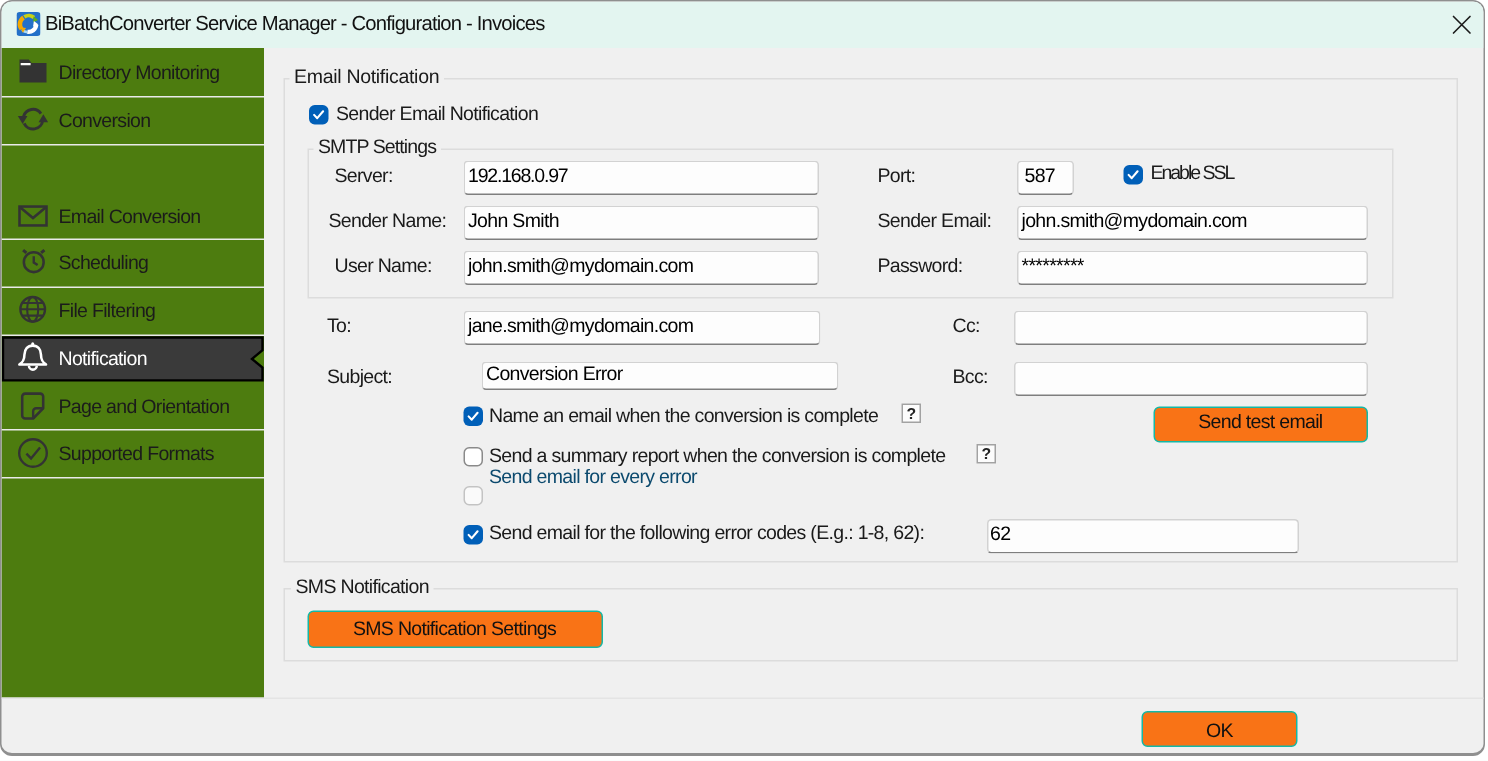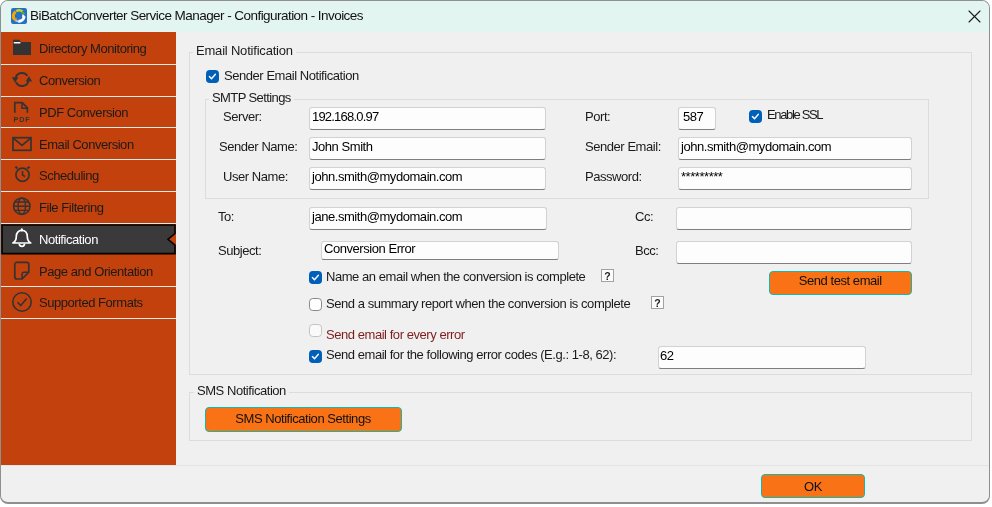--- a/index.html
+++ b/index.html
@@ -16,21 +16,21 @@
 }
 #title-ico { position:absolute; left:10px; top:7px; width:16px; height:16px; }
 #title-text {
   position:absolute; left:29px; top:0; height:31px; line-height:29px;
   font-size:13.5px; letter-spacing:-0.55px; color:#111;
 }
 #closex { position:absolute; right:8px; top:8.5px; width:13px; height:13px; }
 
 #sidebar {
   position:absolute; left:0; top:31px; width:175px; height:433px;
-  background:#c2410c;
+  background:#4d7c0f;
 }
 .mi {
   position:absolute; left:0; width:175px; height:31.75px;
   border-bottom:1px solid #eaeaea;
   font-size:13px; letter-spacing:-0.45px; color:#1b1b1b;
 }
 .mi .ic { position:absolute; left:10px; top:50%; transform:translateY(-50%); width:22px; height:22px; }
 .mi .tx { position:absolute; left:38px; top:50%; transform:translateY(-50%); white-space:nowrap; }
 .mi.sel { border-bottom:none; color:#fff; }
 .mi.sel .selbg { position:absolute; left:0; top:0.9px; width:175px; height:30.6px; }
@@ -99,28 +99,20 @@
         <span class="tx">Directory Monitoring</span>
       </div>
       <div class="mi" style="top:32.75px">
         <svg class="ic" viewBox="0 0 22 22">
           <path d="M4.7 8.7 A6.5 6.5 0 0 1 16.3 6.7" fill="none" stroke="#333" stroke-width="2"></path>
           <path d="M17.5 11.0 A6.5 6.5 0 0 1 5.1 13.2" fill="none" stroke="#333" stroke-width="2"></path>
           <path d="M0.9 8.3 L7.3 8.3 L4.1 13.7 z" fill="#333"></path>
           <path d="M14.7 12.5 L21.1 12.5 L17.9 7.1 z" fill="#333"></path>
         </svg>
         <span class="tx">Conversion</span>
-      </div>
-      <div class="mi" style="top:64.50px">
-        <svg class="ic" viewBox="0 0 22 22">
-          <path d="M3.8 11.8 V1.6 H11.2 L16.4 6.8 v5" fill="none" stroke="#333" stroke-width="1.7"></path>
-          <path d="M11 2 V7.2 H16.2" fill="none" stroke="#333" stroke-width="1.5"></path>
-          <text x="2.6" y="20.6" font-size="7.2" font-weight="bold" fill="#333" font-family="Liberation Sans" letter-spacing="0.8">PDF</text>
-        </svg>
-        <span class="tx">PDF Conversion</span>
       </div>
       <div class="mi" style="top:96.25px">
         <svg class="ic" viewBox="0 0 22 22">
           <rect x="2" y="4.7" width="18" height="12.6" fill="none" stroke="#333" stroke-width="1.7"></rect>
           <path d="M2.6 5.4 L11 12.4 L19.4 5.4" fill="none" stroke="#333" stroke-width="1.7"></path>
         </svg>
         <span class="tx">Email Conversion</span>
       </div>
       <div class="mi" style="top:128.00px">
         <svg class="ic" viewBox="0 0 22 22">
@@ -211,21 +203,21 @@
           <path d="M2.4 5.6 l2.1 2.2 3.9-4.6" fill="none" stroke="#fff" stroke-width="1.4" stroke-linecap="round" stroke-linejoin="round"></path>
         </svg>
       </div>
       <div class="cblbl" style="left:325px; top:268.4px">Name an email when the conversion is complete</div>
       <div class="help" style="left:600px; top:268px">?</div>
       <div class="btn" style="left:767.5px; top:269.5px; width:143.5px; height:24px; padding-bottom:4px">Send test email</div>
       <div class="cb off" style="left:308px; top:297px"></div>
       <div class="cblbl" style="left:325px; top:294.5px">Send a summary report when the conversion is complete</div>
       <div class="help" style="left:650px; top:295px">?</div>
       <div class="cb dis" style="left:308px; top:322.5px"></div>
-      <div class="cblbl" style="left:325px; top:326px; color:#7f1d1d">Send email for every error</div>
+      <div class="cblbl" style="left:325px; top:309px; color:#0c4a6e">Send email for every error</div>
       <div class="cb on" style="left:308px; top:349px">
         <svg width="10.6" height="10.6" viewBox="0 0 10.6 10.6">
           <path d="M2.4 5.6 l2.1 2.2 3.9-4.6" fill="none" stroke="#fff" stroke-width="1.4" stroke-linecap="round" stroke-linejoin="round"></path>
         </svg>
       </div>
       <div class="cblbl" style="left:325px; top:345.8px">Send email for the following error codes (E.g.: 1-8, 62):</div>
       <div class="inp" style="left:657px; top:345px; width:208px; height:23px; padding-left:1px">62</div>
       <div class="gbox" style="left:188px; top:391px; width:783px; height:49px"></div>
       <div class="glabel" style="left:193px; top:383px">SMS Notification</div>
       <div class="btn" style="left:203.5px; top:406px; width:197px; height:25px; padding-bottom:3px">SMS Notification Settings</div>

